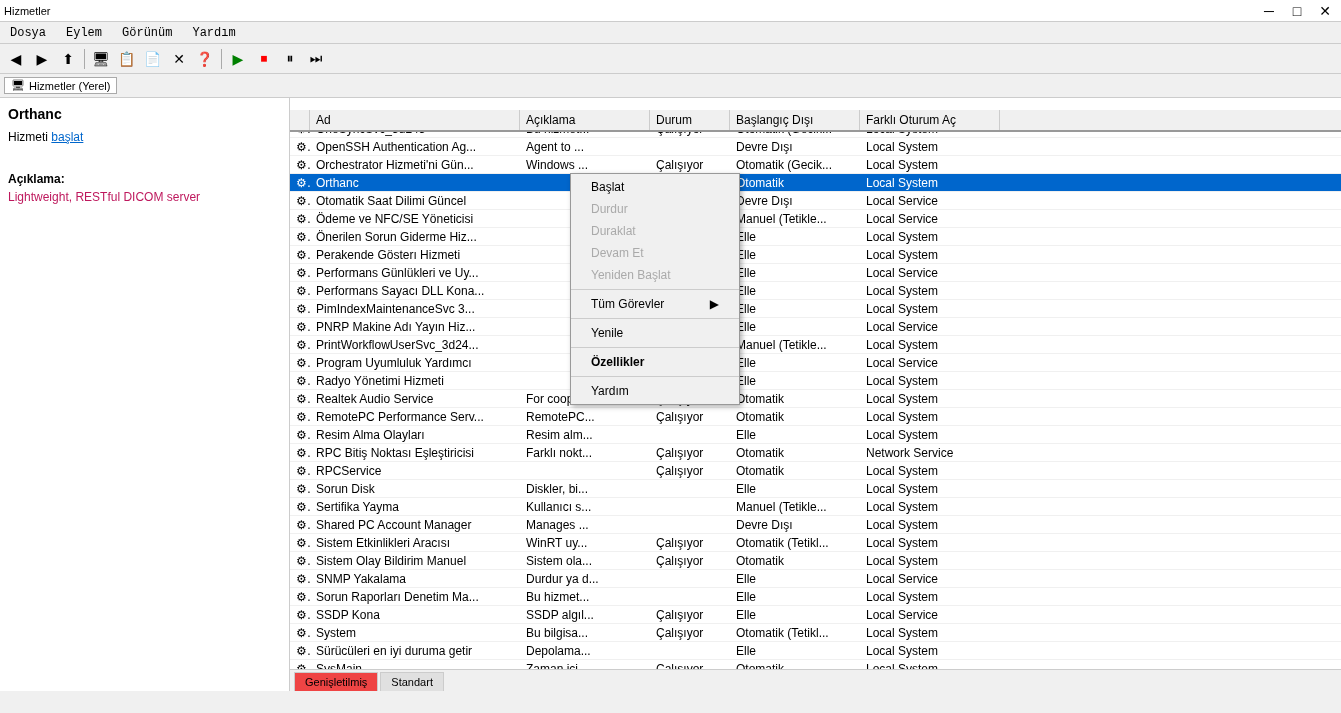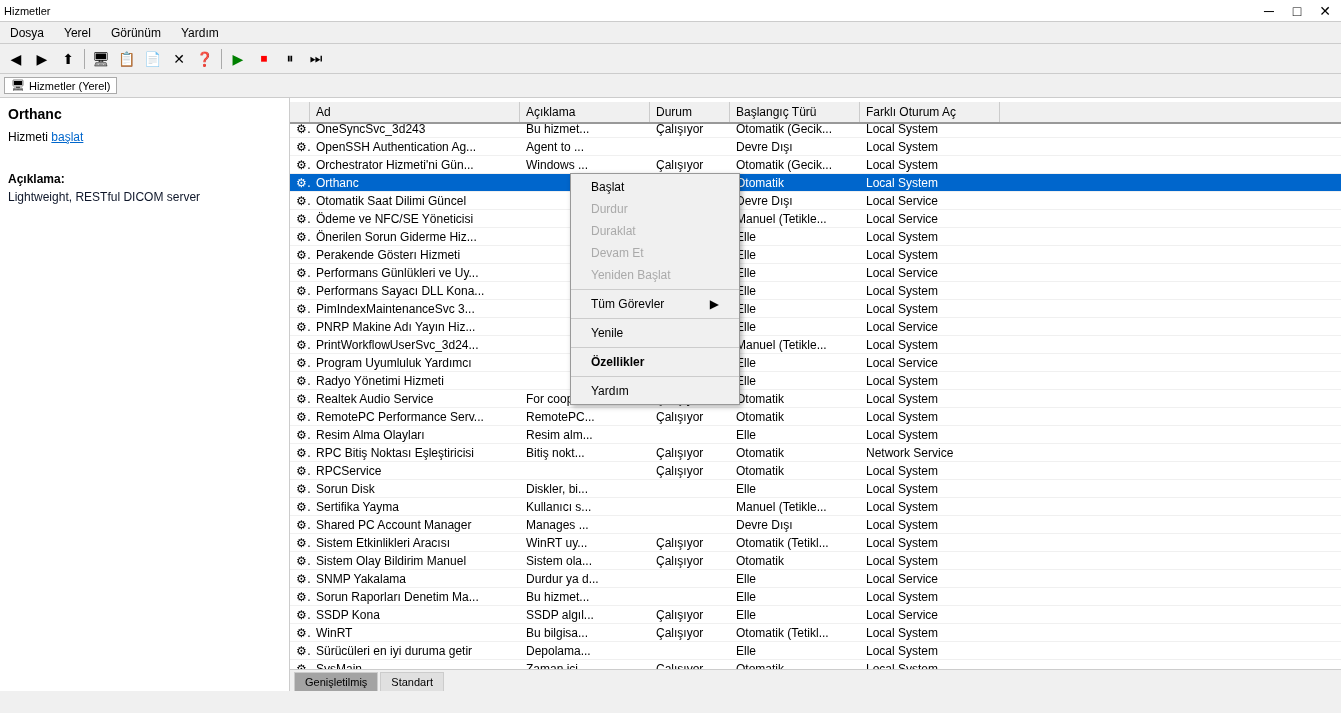--- a/index.html
+++ b/index.html
@@ -26,20 +26,21 @@
     
     .menu-bar {
       background: #f0f0f0;
       height: 22px;
       display: flex;
       align-items: center;
       padding: 0 4px;
       border-bottom: 1px solid #ccc;
       font-size: 12px;
       gap: 8px;
+      font-family: Liberation Mono, monospace;
     }
     .menu-item {
       padding: 2px 6px;
       cursor: pointer;
     }
 
     
     .toolbar {
       background: #f0f0f0;
       height: 30px;
@@ -113,37 +114,37 @@
       font-size: 12px;
     }
     .desc-label {
       margin-top: 28px;
       font-weight: bold;
       font-size: 12px;
     }
     .desc-text {
       font-size: 12px;
       margin-top: 4px;
-      color: #0f172a;
+      color: #be185d;
     }
 
     
     .right-panel {
       flex: 1;
       background: #fff;
       overflow-y: auto;
       position: relative;
     }
 
     .table-header {
       display: flex;
       background: #f0f0f0;
       border-bottom: 2px solid #999;
       position: sticky;
-      top: 4px;
+      top: 12px;
       z-index: 5;
     }
     .th {
       padding: 3px 6px;
       font-size: 12px;
       font-weight: normal;
       border-right: 1px solid #ccc;
       cursor: pointer;
       white-space: nowrap;
       overflow: hidden;
@@ -225,39 +226,39 @@
     .tab {
       padding: 3px 10px;
       border: 1px solid #ccc;
       border-bottom: none;
       background: #e0e0e0;
       font-size: 11px;
       cursor: pointer;
       margin-right: 2px;
     }
     .tab.active {
-      background: #a3a3a3;
+      background: #ef4444;
       font-weight: normal;
     }
   </style>
 </head>
 <body>
 
 <div class="title-bar">
   <span>Hizmetler</span>
   <div style="margin-left:auto;display:flex;gap:4px;">
     <button class="toolbar-btn">─</button>
     <button class="toolbar-btn">□</button>
     <button class="toolbar-btn">✕</button>
   </div>
 </div>
 
 <div class="menu-bar">
   <span class="menu-item">Dosya</span>
-  <span class="menu-item">Yerel</span>
+  <span class="menu-item">Eylem</span>
   <span class="menu-item">Görünüm</span>
   <span class="menu-item">Yardım</span>
 </div>
 
 <div class="toolbar">
   <button class="toolbar-btn">◀</button>
   <button class="toolbar-btn">▶</button>
   <button class="toolbar-btn">⬆</button>
   <div class="toolbar-sep"></div>
   <button class="toolbar-btn">🖥</button>
@@ -290,21 +291,21 @@
     <div class="desc-text">Lightweight, RESTful DICOM server</div>
   </div>
 
   <div class="right-panel" style="position:relative;">
 
     <div class="table-header">
       <div class="th col-icon"></div>
       <div class="th col-name">Ad</div>
       <div class="th col-desc">Açıklama</div>
       <div class="th col-status">Durum</div>
-      <div class="th col-start">Başlangıç Türü</div>
+      <div class="th col-start">Başlangıç Dışı</div>
       <div class="th col-logon">Farklı Oturum Aç</div>
     </div>
 
     <div id="table-body">
         <div class="table-row">
       <div class="td col-icon" style="font-size:12px;">⚙</div>
       <div class="td col-name">OneSyncSvc_3d243</div>
       <div class="td col-desc">Bu hizmet...</div>
       <div class="td col-status">Çalışıyor</div>
       <div class="td col-start">Otomatik (Gecik...</div>
@@ -442,21 +443,21 @@
       <div class="td col-icon" style="font-size:12px;">⚙</div>
       <div class="td col-name">Resim Alma Olayları</div>
       <div class="td col-desc">Resim alm...</div>
       <div class="td col-status"></div>
       <div class="td col-start">Elle</div>
       <div class="td col-logon">Local System</div>
     </div>
         <div class="table-row">
       <div class="td col-icon" style="font-size:12px;">⚙</div>
       <div class="td col-name">RPC Bitiş Noktası Eşleştiricisi</div>
-      <div class="td col-desc">Bitiş nokt...</div>
+      <div class="td col-desc">Farklı nokt...</div>
       <div class="td col-status">Çalışıyor</div>
       <div class="td col-start">Otomatik</div>
       <div class="td col-logon">Network Service</div>
     </div>
         <div class="table-row">
       <div class="td col-icon" style="font-size:12px;">⚙</div>
       <div class="td col-name">RPCService</div>
       <div class="td col-desc"></div>
       <div class="td col-status">Çalışıyor</div>
       <div class="td col-start">Otomatik</div>
@@ -521,21 +522,21 @@
         <div class="table-row">
       <div class="td col-icon" style="font-size:12px;">⚙</div>
       <div class="td col-name">SSDP Kona</div>
       <div class="td col-desc">SSDP algıl...</div>
       <div class="td col-status">Çalışıyor</div>
       <div class="td col-start">Elle</div>
       <div class="td col-logon">Local Service</div>
     </div>
         <div class="table-row">
       <div class="td col-icon" style="font-size:12px;">⚙</div>
-      <div class="td col-name">WinRT</div>
+      <div class="td col-name">System</div>
       <div class="td col-desc">Bu bilgisa...</div>
       <div class="td col-status">Çalışıyor</div>
       <div class="td col-start">Otomatik (Tetikl...</div>
       <div class="td col-logon">Local System</div>
     </div>
         <div class="table-row">
       <div class="td col-icon" style="font-size:12px;">⚙</div>
       <div class="td col-name">Sürücüleri en iyi duruma getir</div>
       <div class="td col-desc">Depolama...</div>
       <div class="td col-status"></div>

